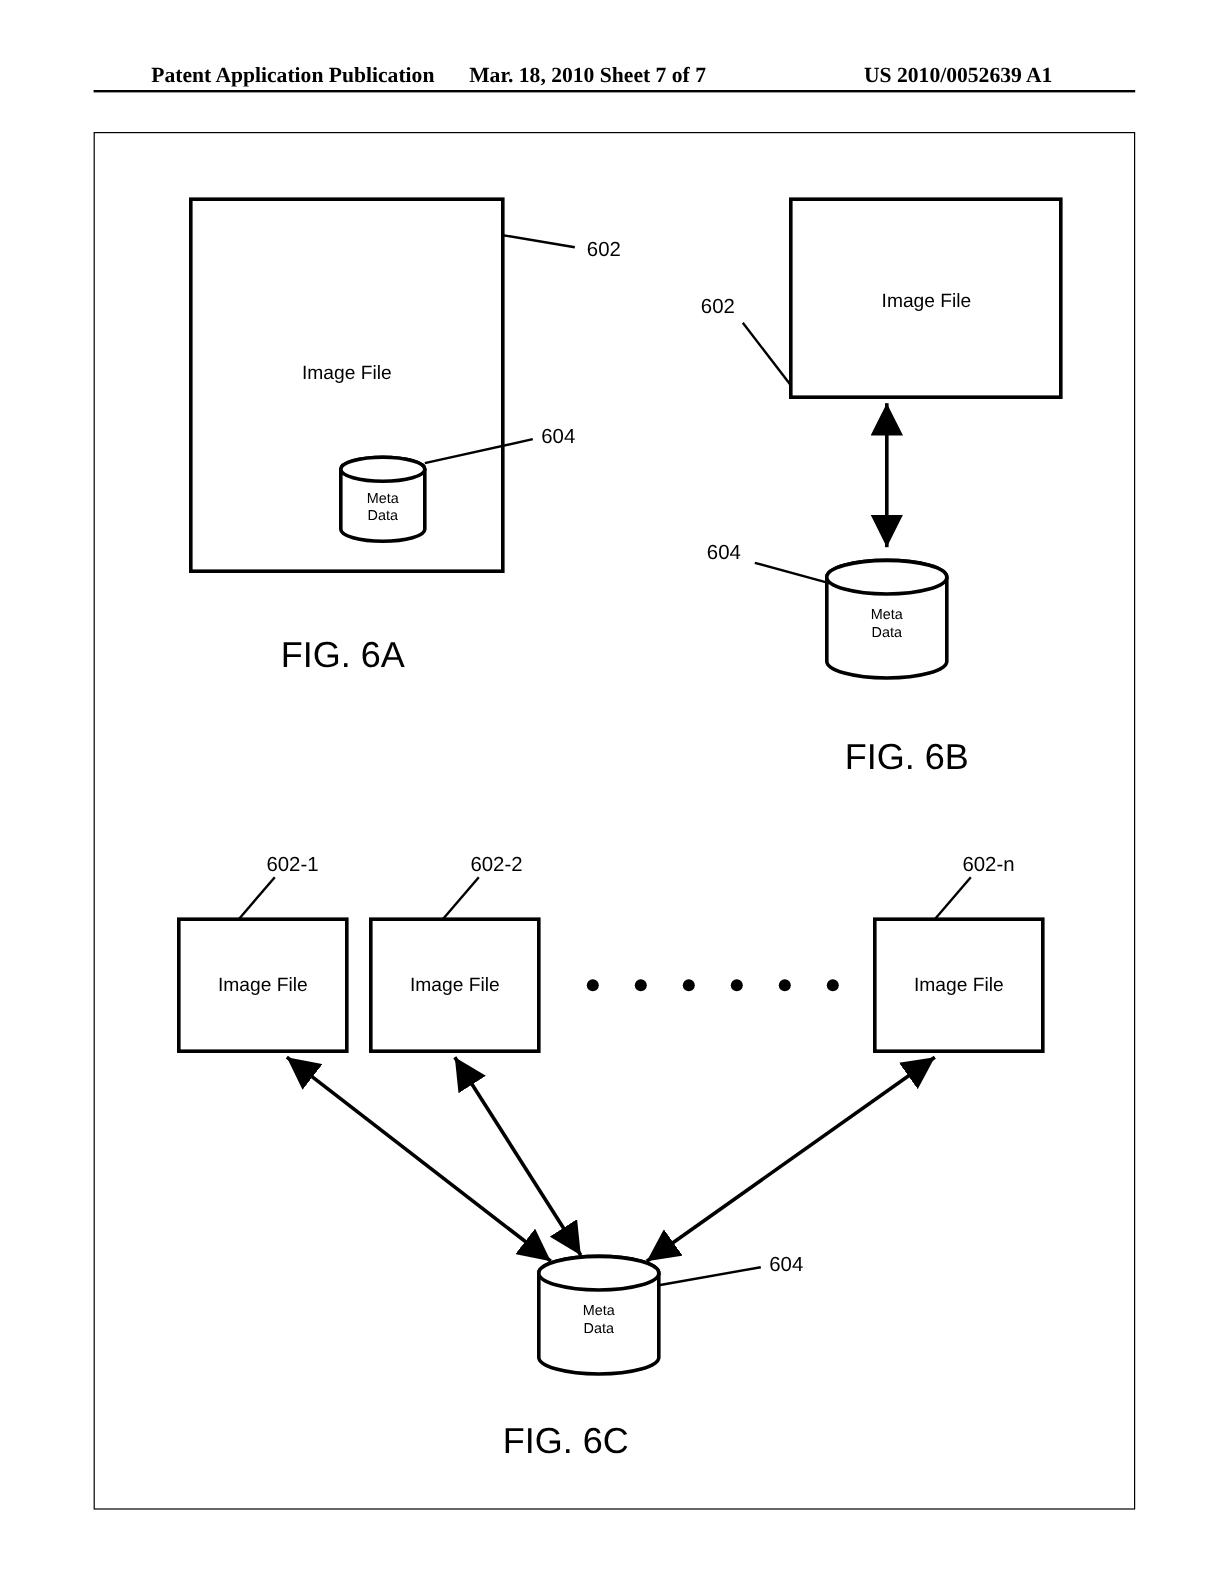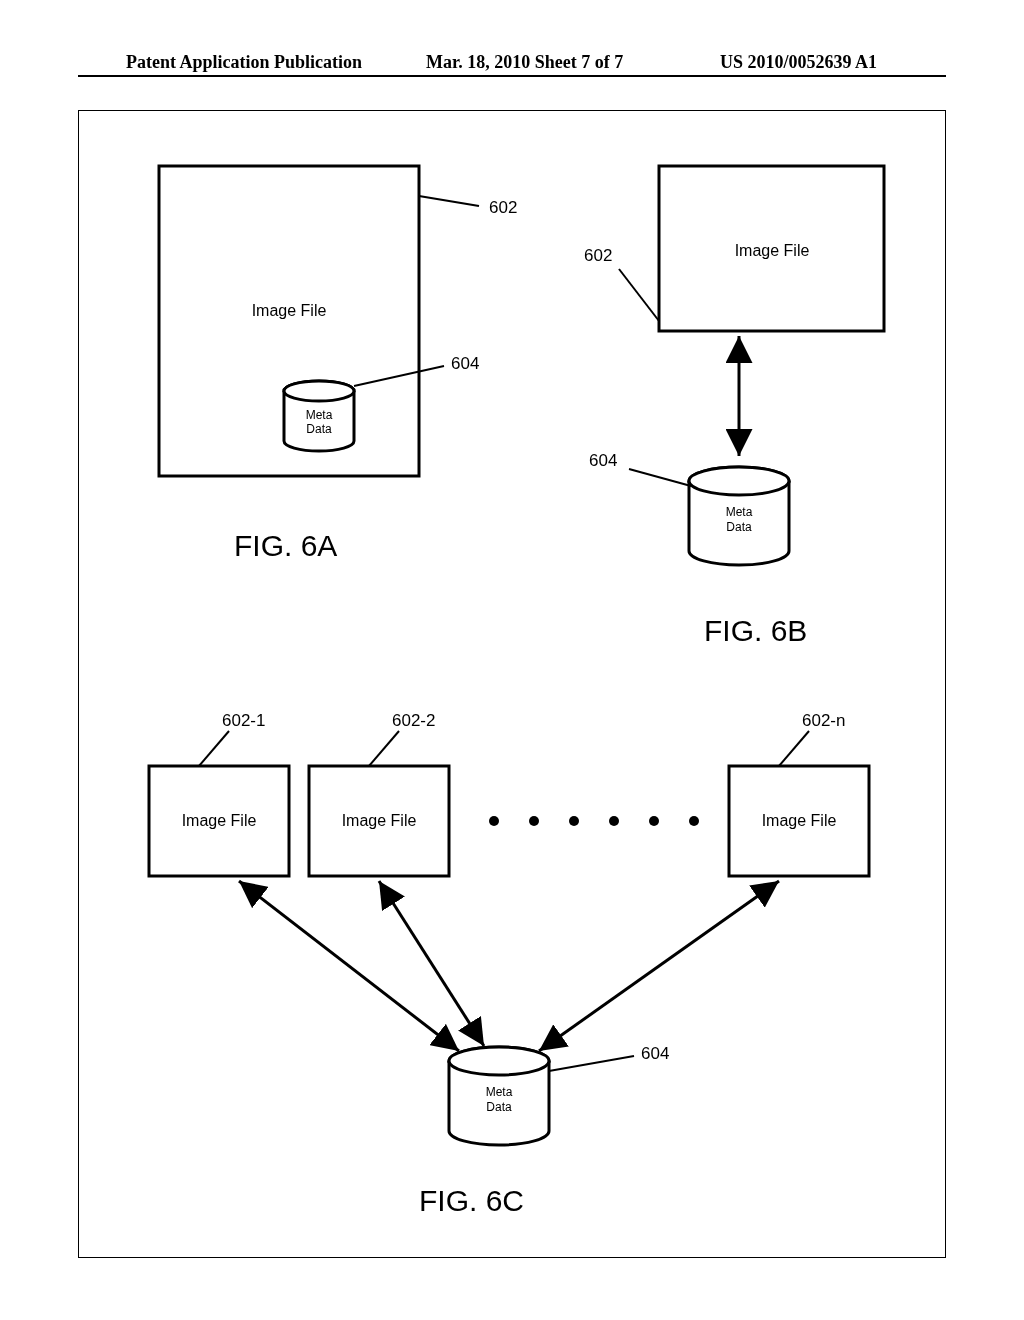--- a/index.html
+++ b/index.html
@@ -16,21 +16,21 @@
     width: 1024px;
     height: 1320px;
   }
   .hdr {
     position: absolute;
     top: 52px;
     font-size: 18px;
     font-weight: bold;
   }
   .hdr-left  { left: 88px; margin-left: 38px; }
-  .hdr-mid   { left: 426px; }
+  .hdr-mid   { left: 391px; }
   .hdr-right { left: 720px; }
   .hr {
     position: absolute;
     top: 75px;
     left: 78px;
     width: 868px;
     height: 0;
     border-top: 2px solid #000;
   }
   .canvas {

